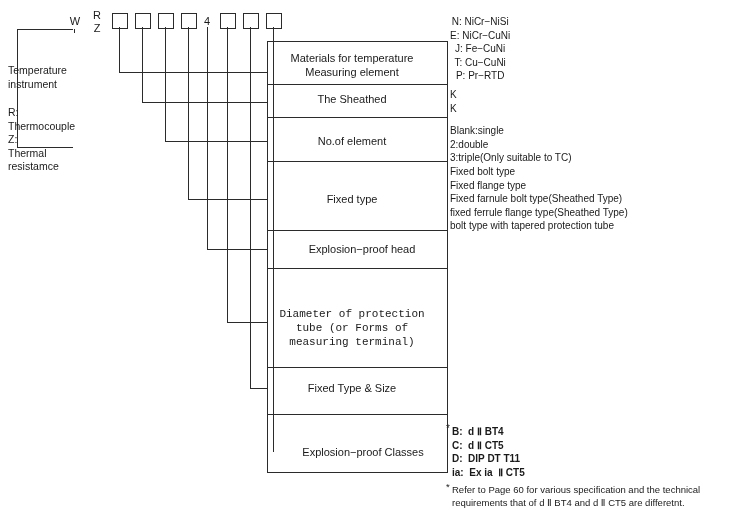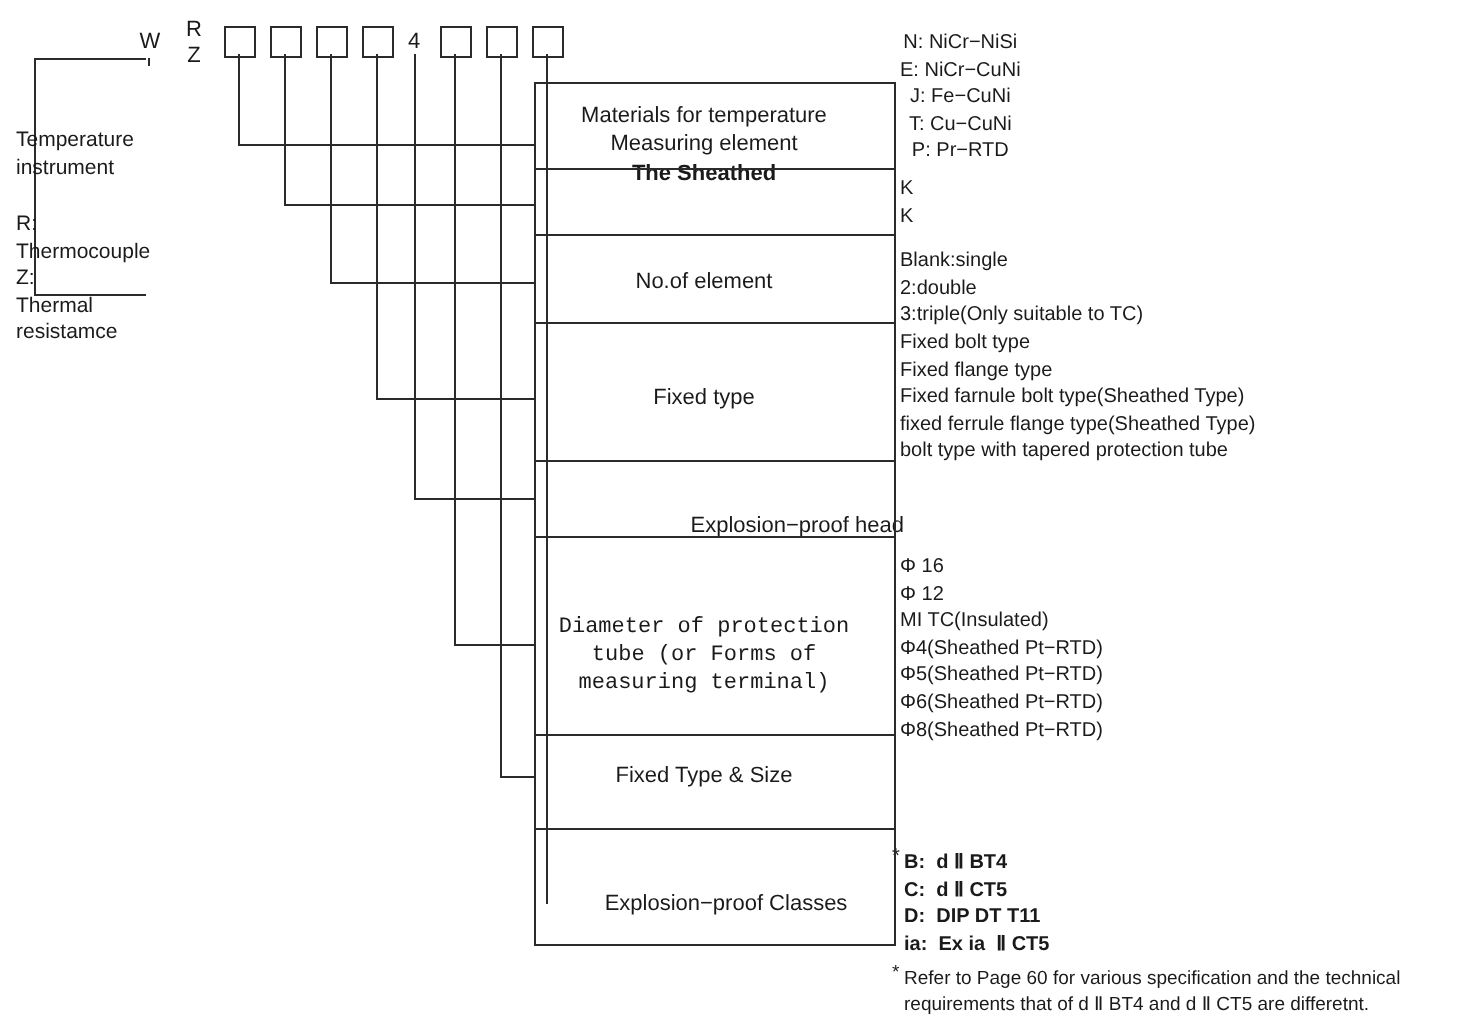--- a/index.html
+++ b/index.html
@@ -50,21 +50,21 @@
   <div class="cat" style="left:272px;top:51px;width:160px;">Materials for temperature
 Measuring element</div>
   <div class="rtxt" style="left:450px;top:15px;text-align:center;">N: NiCr−NiSi
 E: NiCr−CuNi
 J: Fe−CuNi
 T: Cu−CuNi
 P: Pr−RTD</div>
 
   <div class="hl" style="left:142px;top:102px;width:125px;"></div>
   <div class="vl" style="left:142px;top:27px;height:75px;"></div>
-  <div class="cat" style="left:272px;top:80px;width:160px;font-weight:bold;">The Sheathed</div>
+  <div class="cat" style="left:272px;top:92px;width:160px;">The Sheathed</div>
   <div class="rtxt" style="left:450px;top:88px;">K
 K</div>
 
   <div class="hl" style="left:165px;top:141px;width:102px;"></div>
   <div class="vl" style="left:165px;top:27px;height:114px;"></div>
   <div class="cat" style="left:272px;top:134px;width:160px;">No.of element</div>
   <div class="rtxt" style="left:450px;top:124px;">Blank:single
 2:double
 3:triple(Only suitable to TC)</div>
 
@@ -72,34 +72,27 @@
   <div class="vl" style="left:188px;top:27px;height:172px;"></div>
   <div class="cat" style="left:272px;top:192px;width:160px;">Fixed type</div>
   <div class="rtxt" style="left:450px;top:165px;">Fixed bolt type
 Fixed flange type
 Fixed farnule bolt type(Sheathed Type)
 fixed ferrule flange type(Sheathed Type)
 bolt type with tapered protection tube</div>
 
   <div class="hl" style="left:207px;top:249px;width:60px;"></div>
   <div class="vl" style="left:207px;top:27px;height:222px;"></div>
-  <div class="cat" style="left:272px;top:256px;width:180px;text-align:right;">Explosion−proof head</div>
+  <div class="cat" style="left:272px;top:242px;width:180px;">Explosion−proof head</div>
 
   <div class="hl" style="left:227px;top:322px;width:40px;"></div>
   <div class="vl" style="left:227px;top:27px;height:295px;"></div>
   <div class="cat" style="left:272px;top:307px;width:160px;font-family:Liberation Mono, monospace;">Diameter of protection
 tube (or Forms of
 measuring terminal)</div>
-  <div class="rtxt" style="left:450px;top:277px;">Φ 16
-Φ 12
-MI TC(Insulated)
-Φ4(Sheathed Pt−RTD)
-Φ5(Sheathed Pt−RTD)
-Φ6(Sheathed Pt−RTD)
-Φ8(Sheathed Pt−RTD)</div>
 
   <div class="hl" style="left:250px;top:388px;width:17px;"></div>
   <div class="vl" style="left:250px;top:27px;height:361px;"></div>
   <div class="cat" style="left:272px;top:381px;width:160px;">Fixed Type &amp; Size</div>
 
   <div class="vl" style="left:273px;top:27px;height:425px;"></div>
   <div class="cat" style="left:278px;top:445px;width:170px;">Explosion−proof Classes</div>
   <div class="rtxt" style="left:446px;top:422px;">*</div>
   <div class="rtxt" style="left:452px;top:425px;font-weight:bold;">B:  d Ⅱ BT4
 C:  d Ⅱ CT5

